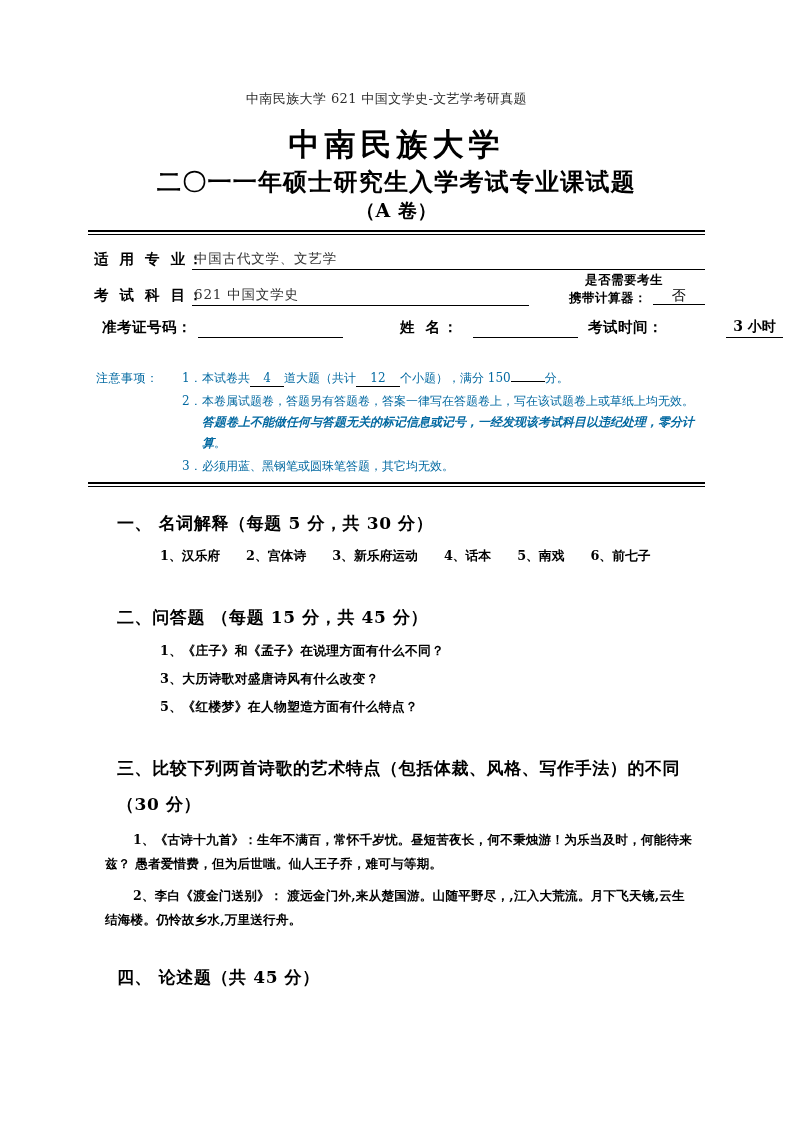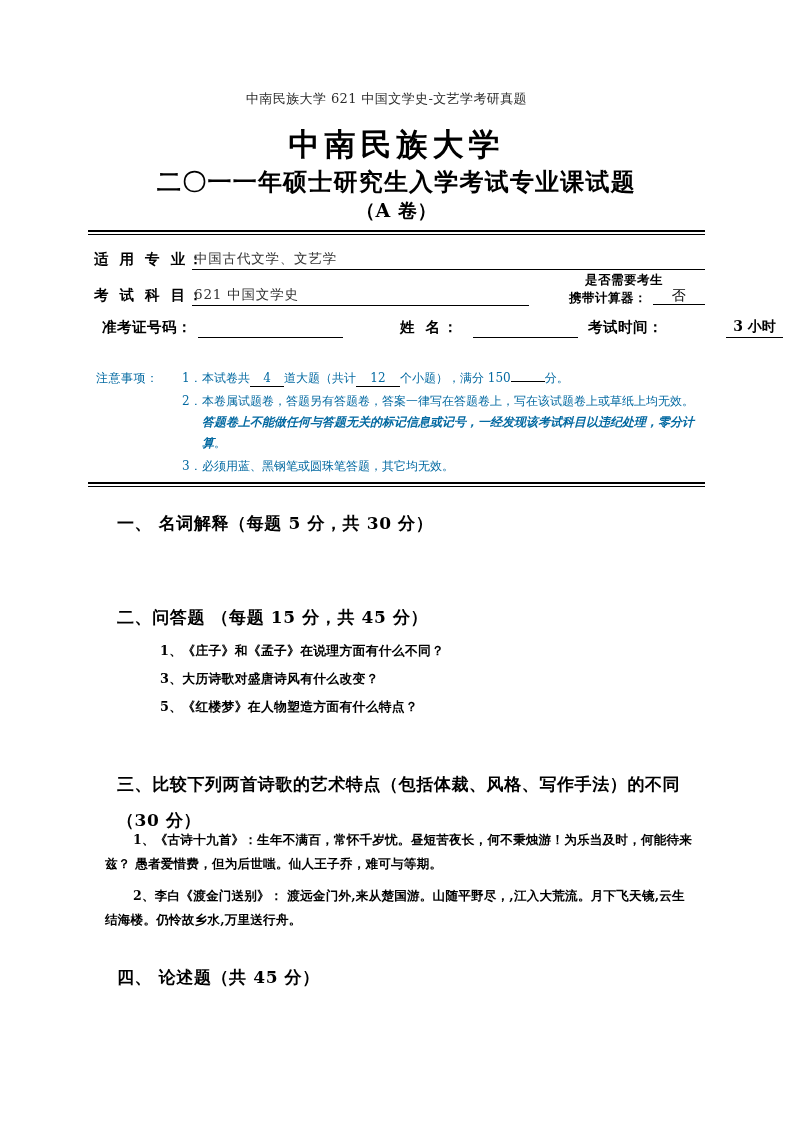--- a/index.html
+++ b/index.html
@@ -229,21 +229,20 @@
     letter-spacing: 0.6px;
     white-space: nowrap;
   }
   .q-heading-wrap {
     position: absolute;
     font-weight: 700;
     font-size: 17px;
     letter-spacing: 0.6px;
     line-height: 36px;
     width: 580px;
-    margin-top: 16px;
   }
   .q-sub {
     position: absolute;
     font-weight: 700;
     font-size: 12.8px;
     letter-spacing: 0.3px;
     white-space: nowrap;
   }
   .q-body {
     position: absolute;
@@ -356,20 +355,28 @@
     </div>
   </div>
 
   <div class="rule-double rule-bottom">
     <div class="thick"></div>
       <div class="gap"></div>
       <div class="thin"></div>
   </div>
 
   <div class="q-heading sec1-h">一、 名词解释（每题 5 分，共 30 分）</div>
+  <div class="sec1-terms">
+    <span>1、汉乐府</span>
+    <span>2、宫体诗</span>
+    <span>3、新乐府运动</span>
+    <span>4、话本</span>
+    <span>5、南戏</span>
+    <span>6、前七子</span>
+  </div>
 
   <div class="q-heading sec2-h">二、问答题 （每题 15 分，共 45 分）</div>
   <div class="q-sub sec2-q1">1、《庄子》和《孟子》在说理方面有什么不同？</div>
   <div class="q-sub sec2-q2">3、大历诗歌对盛唐诗风有什么改变？</div>
   <div class="q-sub sec2-q3">5、《红楼梦》在人物塑造方面有什么特点？</div>
 
   <div class="q-heading-wrap sec3-h">三、比较下列两首诗歌的艺术特点（包括体裁、风格、写作手法）的不同（30 分）</div>
   <div class="q-body sec3-p1">1、《古诗十九首》：生年不满百，常怀千岁忧。昼短苦夜长，何不秉烛游！为乐当及时，何能待来兹？ 愚者爱惜费，但为后世嗤。仙人王子乔，难可与等期。</div>
   <div class="q-body sec3-p2">2、李白《渡金门送别》： 渡远金门外,来从楚国游。山随平野尽，,江入大荒流。月下飞天镜,云生结海楼。仍怜故乡水,万里送行舟。</div>
 

